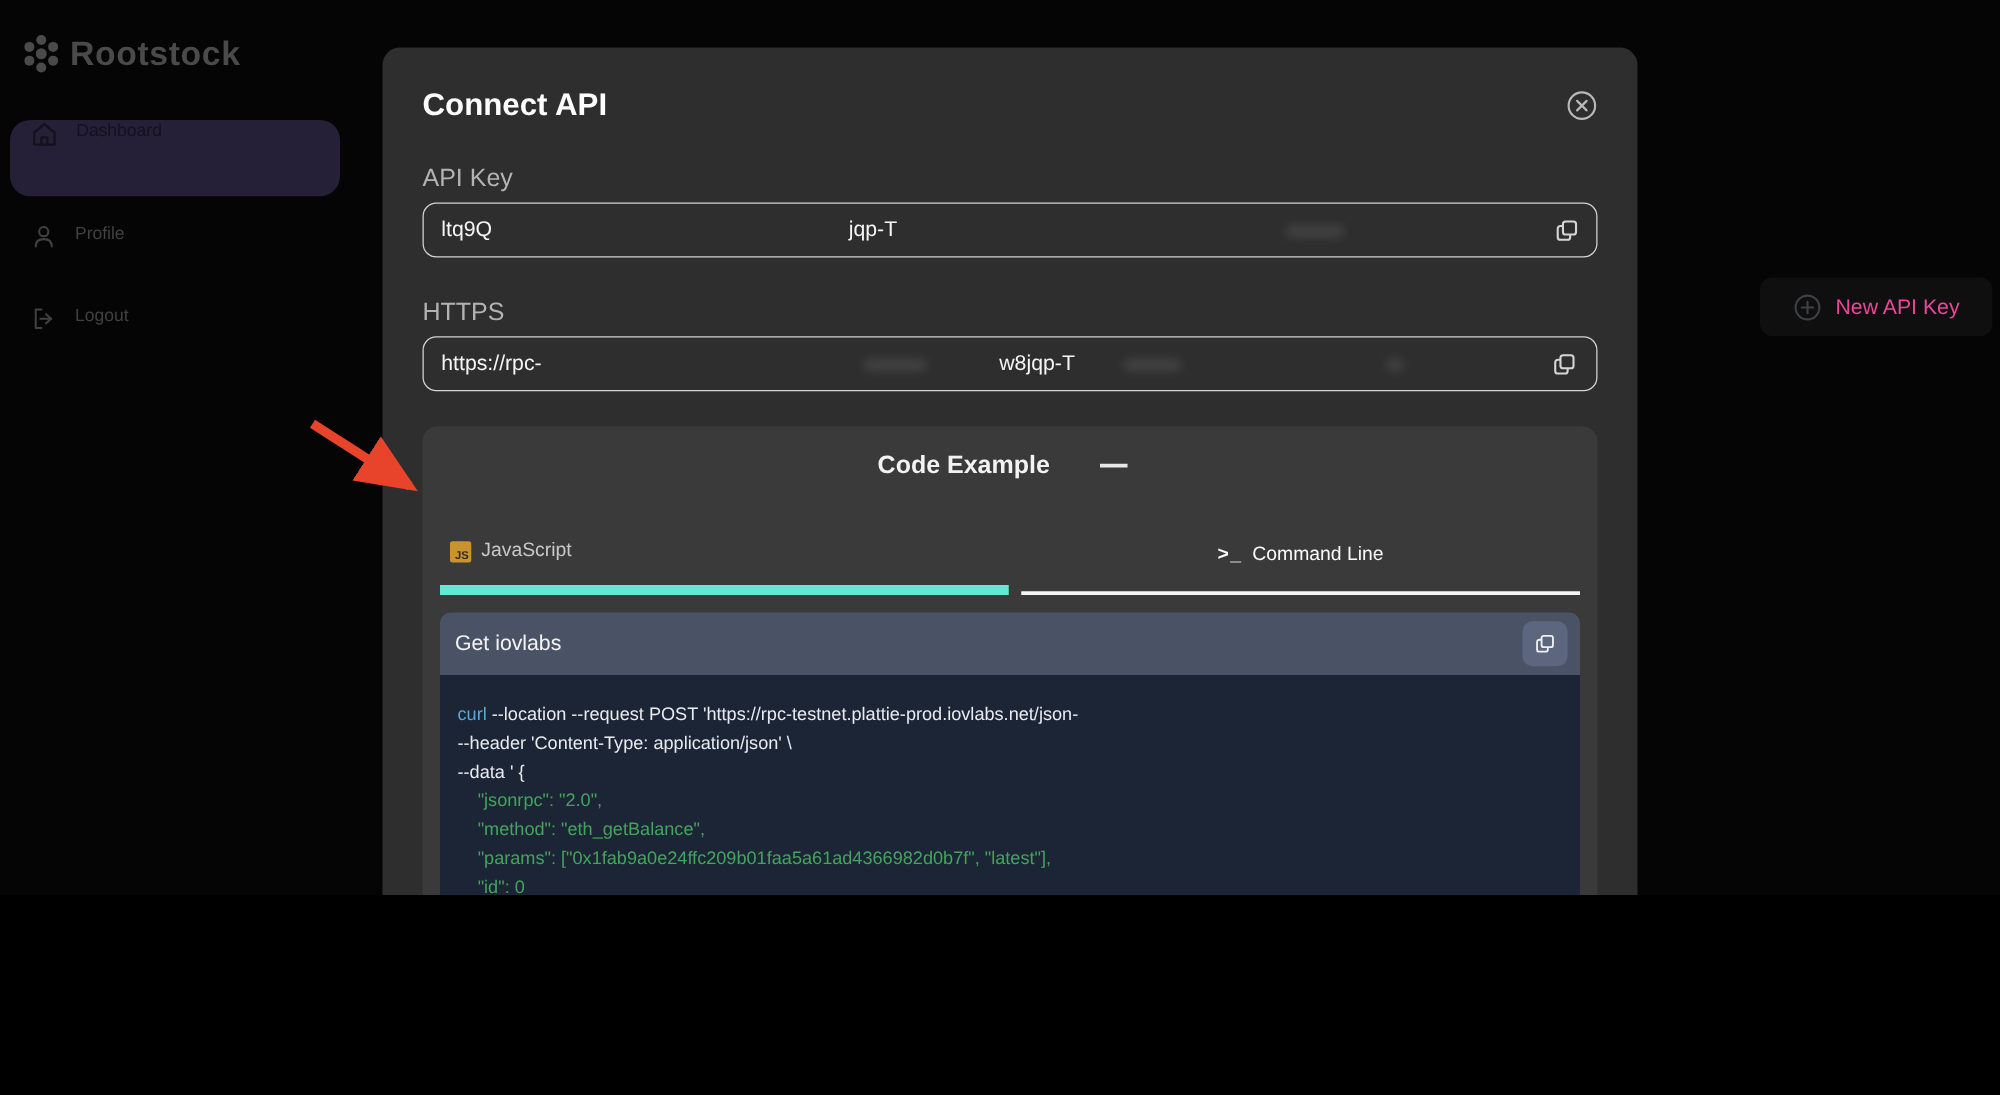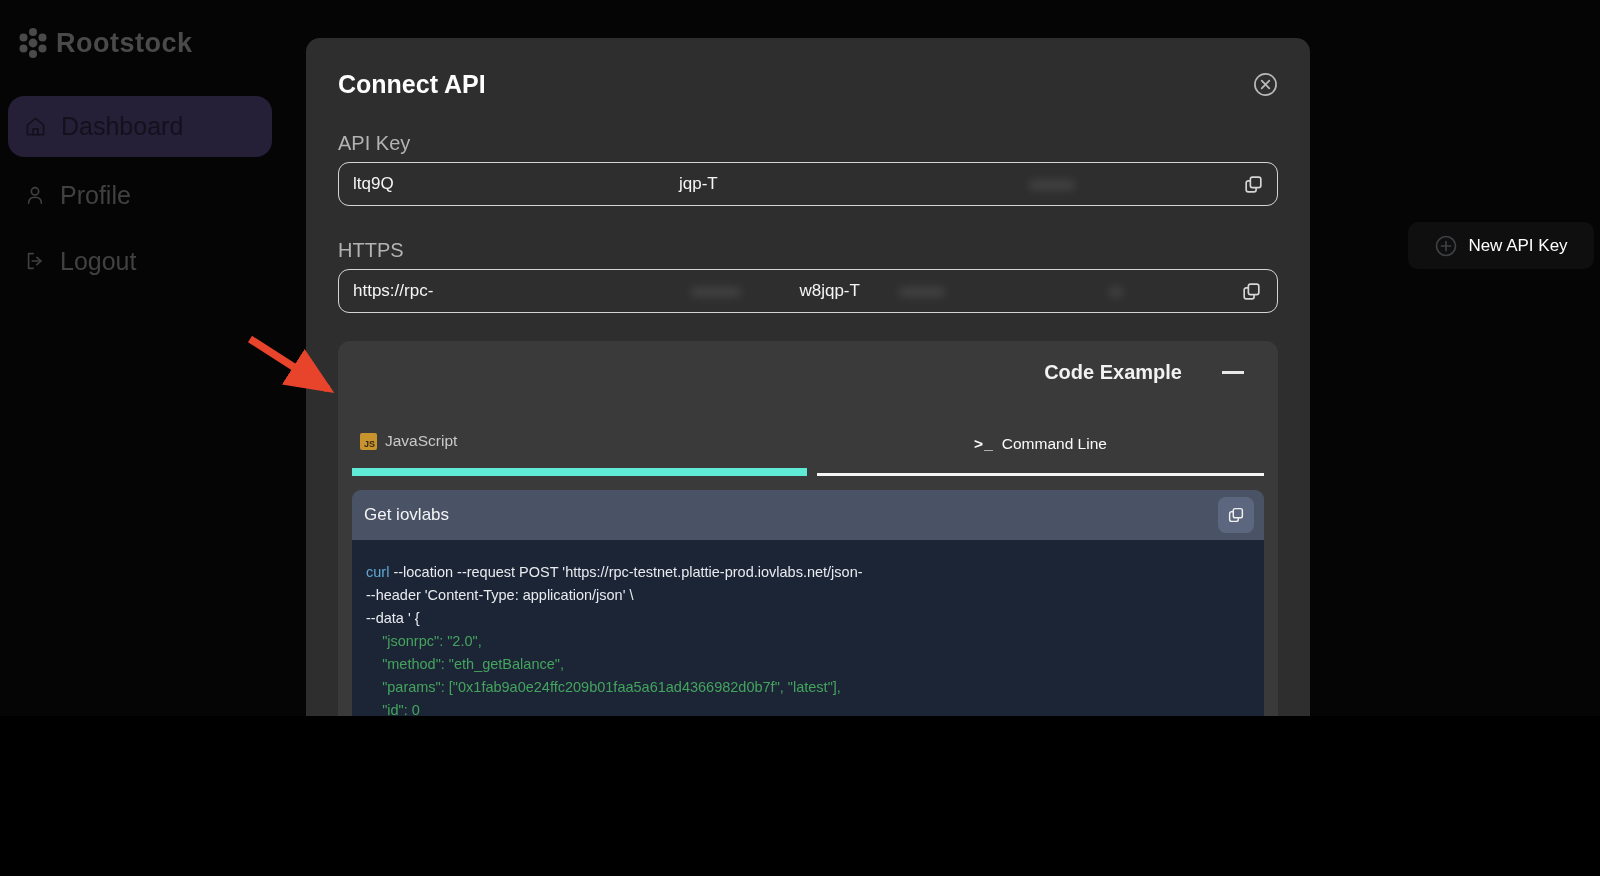--- a/index.html
+++ b/index.html
@@ -4,47 +4,47 @@
 <style>
   * { margin:0; padding:0; box-sizing:border-box; }
   html,body { background:#000; }
   body { font-family:"Liberation Sans", sans-serif; }
   .screen { position:relative; width:1600px; height:716px; background:#050505; overflow:hidden; }
 
   
   .sidebar { position:absolute; left:0; top:0; width:282px; height:876px; }
   .brand { position:absolute; left:16px; top:26px; display:flex; align-items:center; gap:6px; }
   .brand-name { font-size:27px; font-weight:bold; color:#4a4a4a; letter-spacing:.5px; }
-  .nav-item { position:absolute; left:8px; width:264px; height:34px; display:flex; align-items:center; gap:14px; padding-left:16px; color:#414141; font-size:25px; cursor:pointer; }
+  .nav-item { position:absolute; left:8px; width:264px; height:34px; display:flex; align-items:flex-start; gap:14px; padding-left:16px; color:#414141; font-size:14px; cursor:pointer; }
   .nav-item svg { flex:0 0 auto; }
   .nav-active { height:61px; top:96px; background:var(--active-nav-bg,#251F37); border-radius:16px; color:#14111d; }
   .nav-profile { top:178px; }
   .nav-logout  { top:244px; }
   .feedback-btn { position:absolute; left:8px; top:805px; width:266px; height:44px; background:#1b1b1b; border:1px solid #262626; border-radius:22px; display:flex; align-items:center; justify-content:center; color:#4f4f4f; font-size:18px; font-weight:600; cursor:pointer; box-shadow:0 6px 0 -2px #131313; }
 
   
-  .new-key-btn { position:absolute; left:1408px; top:222px; width:186px; height:47px; background:#0f0f10; border:none; border-radius:10px; display:flex; align-items:center; justify-content:center; gap:10px; color:#ffffff; font-size:17px; cursor:pointer; }
+  .new-key-btn { position:absolute; left:1408px; top:222px; width:186px; height:47px; background:#0f0f10; border:none; border-radius:10px; display:flex; align-items:center; justify-content:center; gap:10px; color:#ec4899; font-size:17px; cursor:pointer; }
 
   
   .modal { position:absolute; left:306px; top:38px; width:1004px; height:772px; background:var(--modal-bg,#2E2E2E); border-radius:14px; padding:0 32px; }
   .modal-header { display:flex; justify-content:space-between; align-items:center; padding-top:32px; }
   .modal-title { font-size:25px; font-weight:bold; color:#fdfdfd; }
   .close-btn { background:none; border:none; cursor:pointer; line-height:0; padding:0; }
 
   .field-label { margin-top:33px; font-size:20px; color:#b3b3b3; }
   .input-box { position:relative; margin-top:7px; height:44px; border:1.5px solid #d4d4d4; border-radius:11px; display:flex; align-items:center; padding:0 14px; color:#f5f5f5; font-size:17px; }
   .val-mid { position:absolute; left:340px; }
   .val-end { margin-left:auto; margin-right:14px; }
   .copy-btn { margin-left:auto; background:none; border:none; cursor:pointer; line-height:0; padding:0; }
   .copy-btn.abs-right { margin-left:0; position:absolute; right:12px; top:10px; }
   .smudge { position:absolute; top:17px; height:10px; background:#9a9a9a; opacity:.18; filter:blur(4px); border-radius:4px; }
 
   
   .card { margin-top:28px; background:var(--card-bg,#3A3A3A); border-radius:12px; padding:20px 14px 20px; }
-  .card-header { display:flex; justify-content:flex-end; align-items:center; padding:0 8px;gap:36px; }
+  .card-header { display:flex; justify-content:center; align-items:center; padding:0 8px;gap:36px; }
   .card-title { font-size:20px; color:#f2f2f2; }
   .collapse-btn { background:none; border:none; cursor:pointer; padding:4px; margin-right:8px; }
   .dash { display:block; width:22px; height:3px; background:#e8e8e8; }
 
   .tabs { margin-top:48px; display:flex; gap:10px; }
   .tab { flex:1; display:flex; align-items:center; gap:8px; padding-bottom:18px; font-size:15.5px; cursor:pointer; }
   .tab-js { border-bottom:8px solid #5eead4; color:#c9c9c9; padding-left:8px; }
   .tab-cli { border-bottom:3px solid #f5f5f5; color:#fafafa; justify-content:center; }
   .js-badge { width:17px; height:17px; background:var(--js-badge,#C9942E); border-radius:2px; color:#33291a; font-size:9px; font-weight:bold; display:flex; align-items:flex-end; justify-content:flex-end; padding:1px 2px; }
   .prompt { font-weight:600; letter-spacing:1px; }

